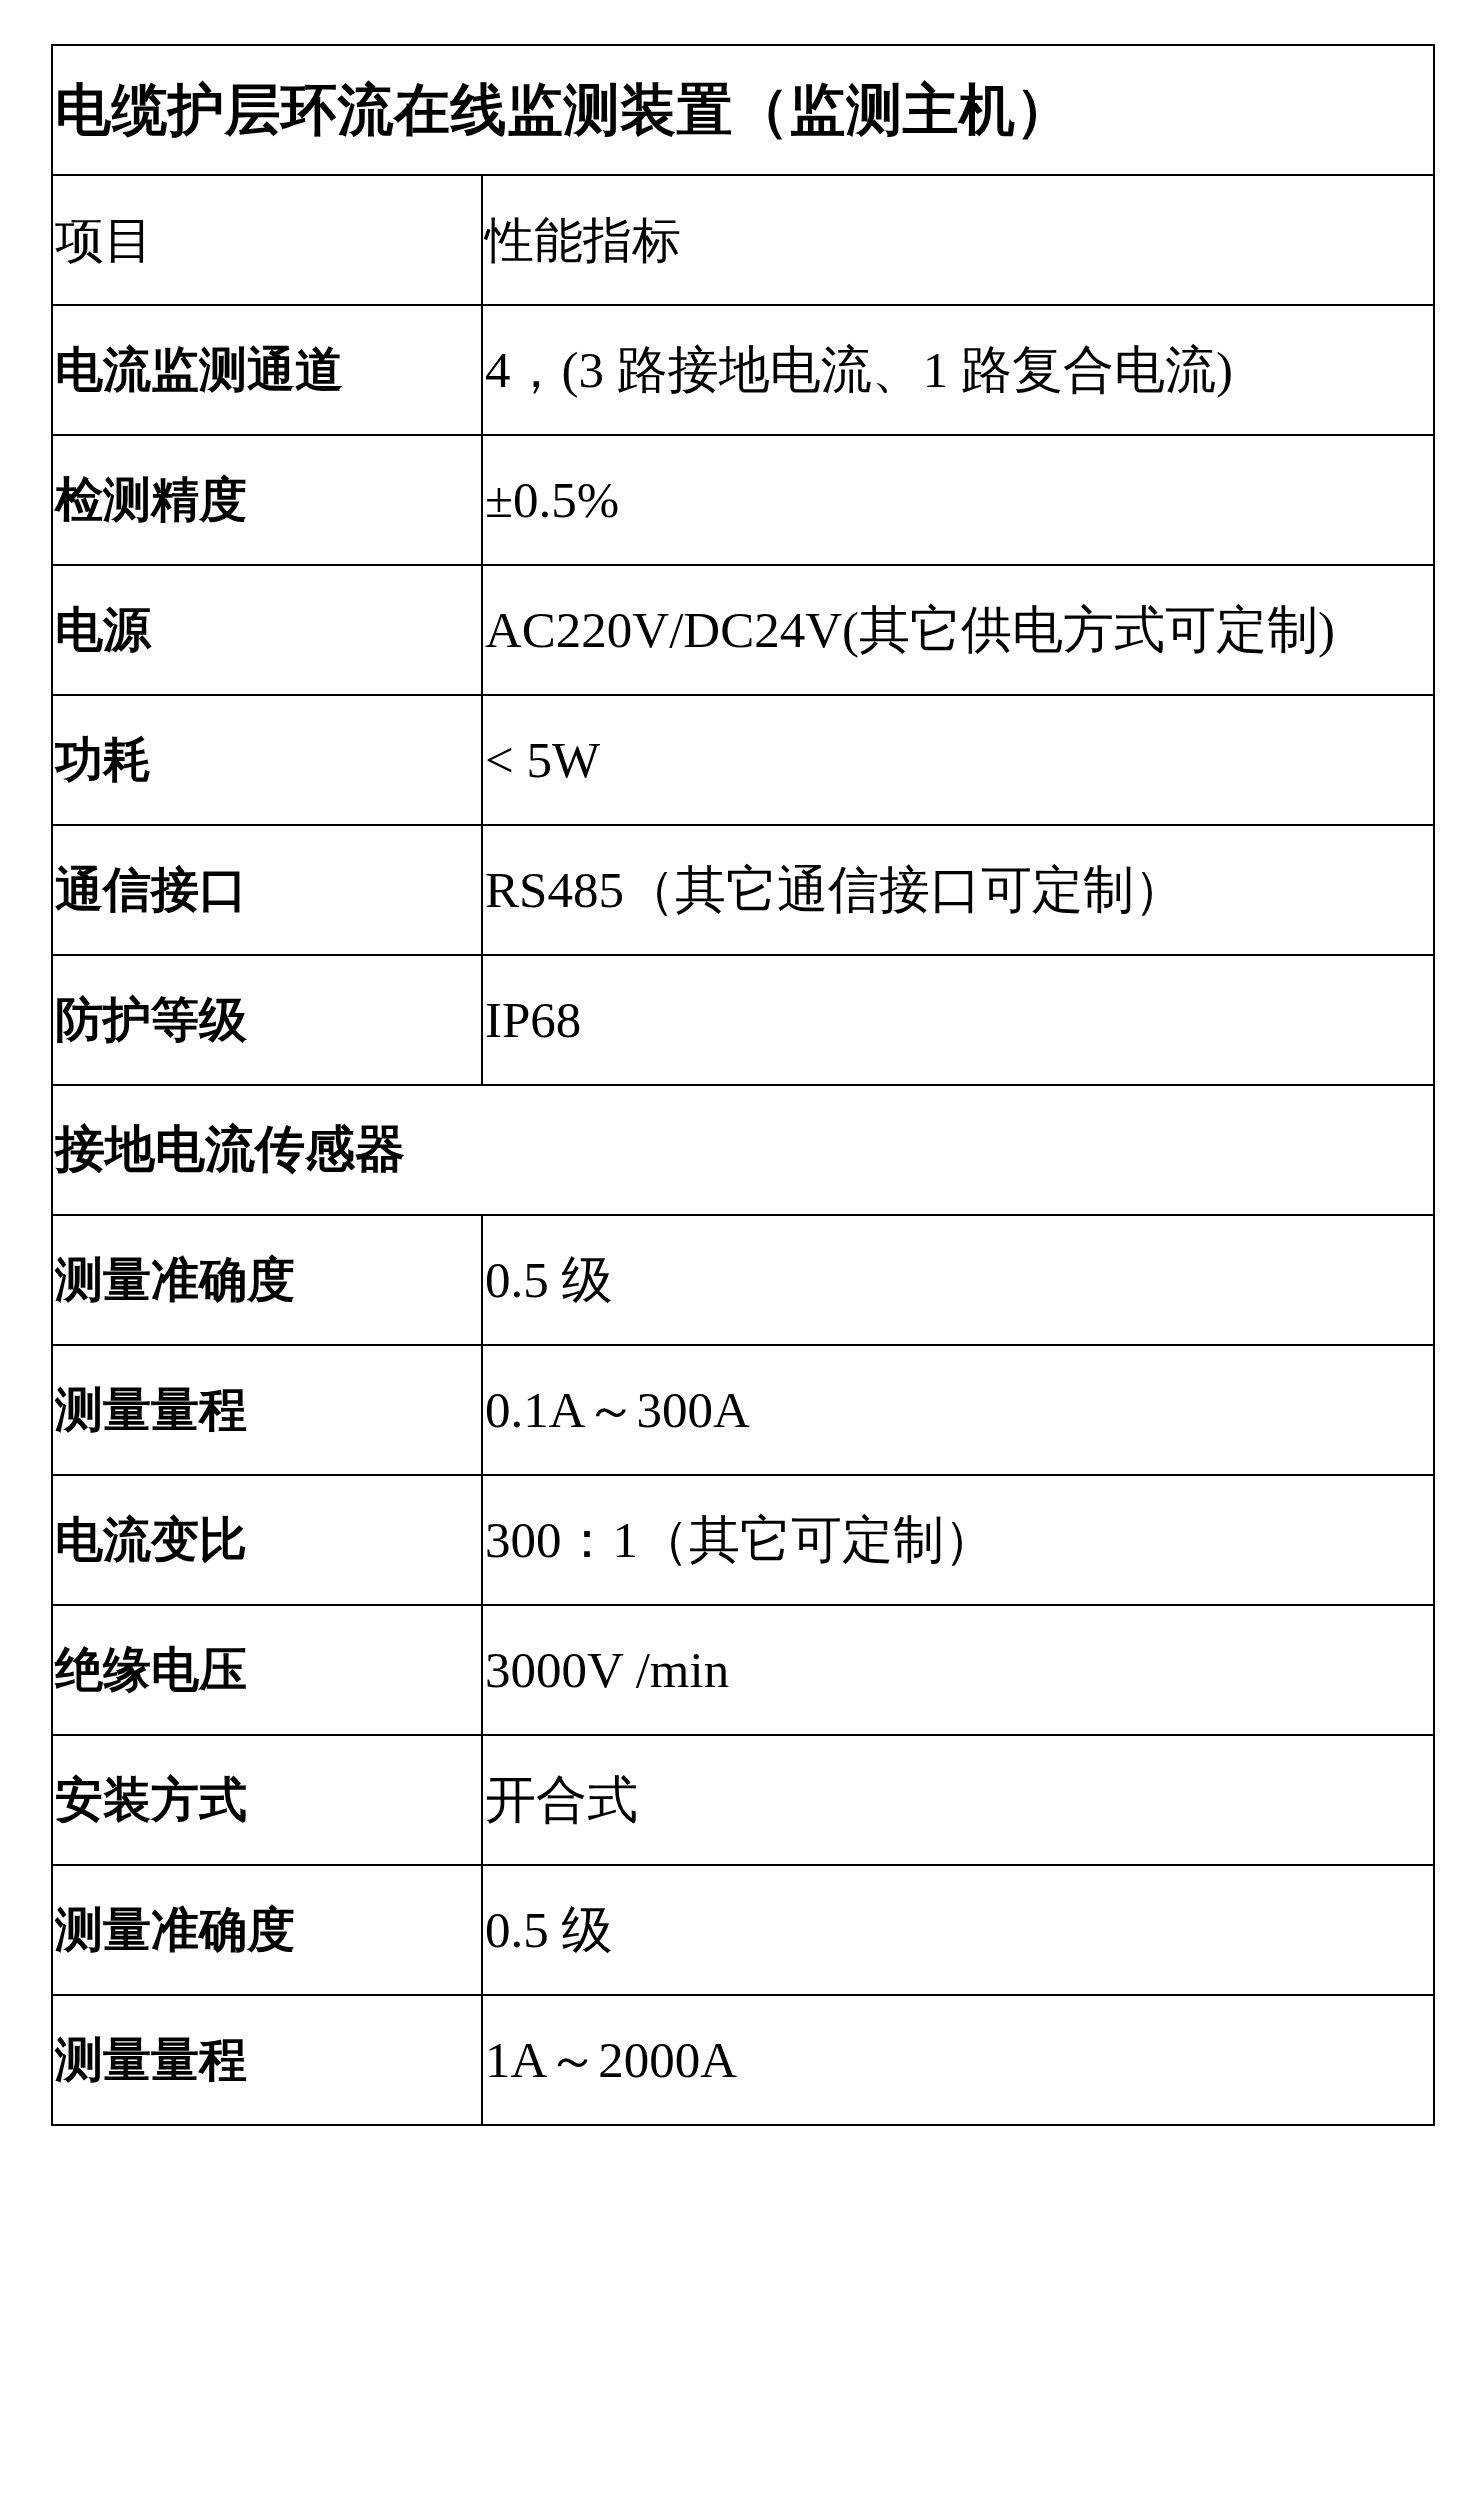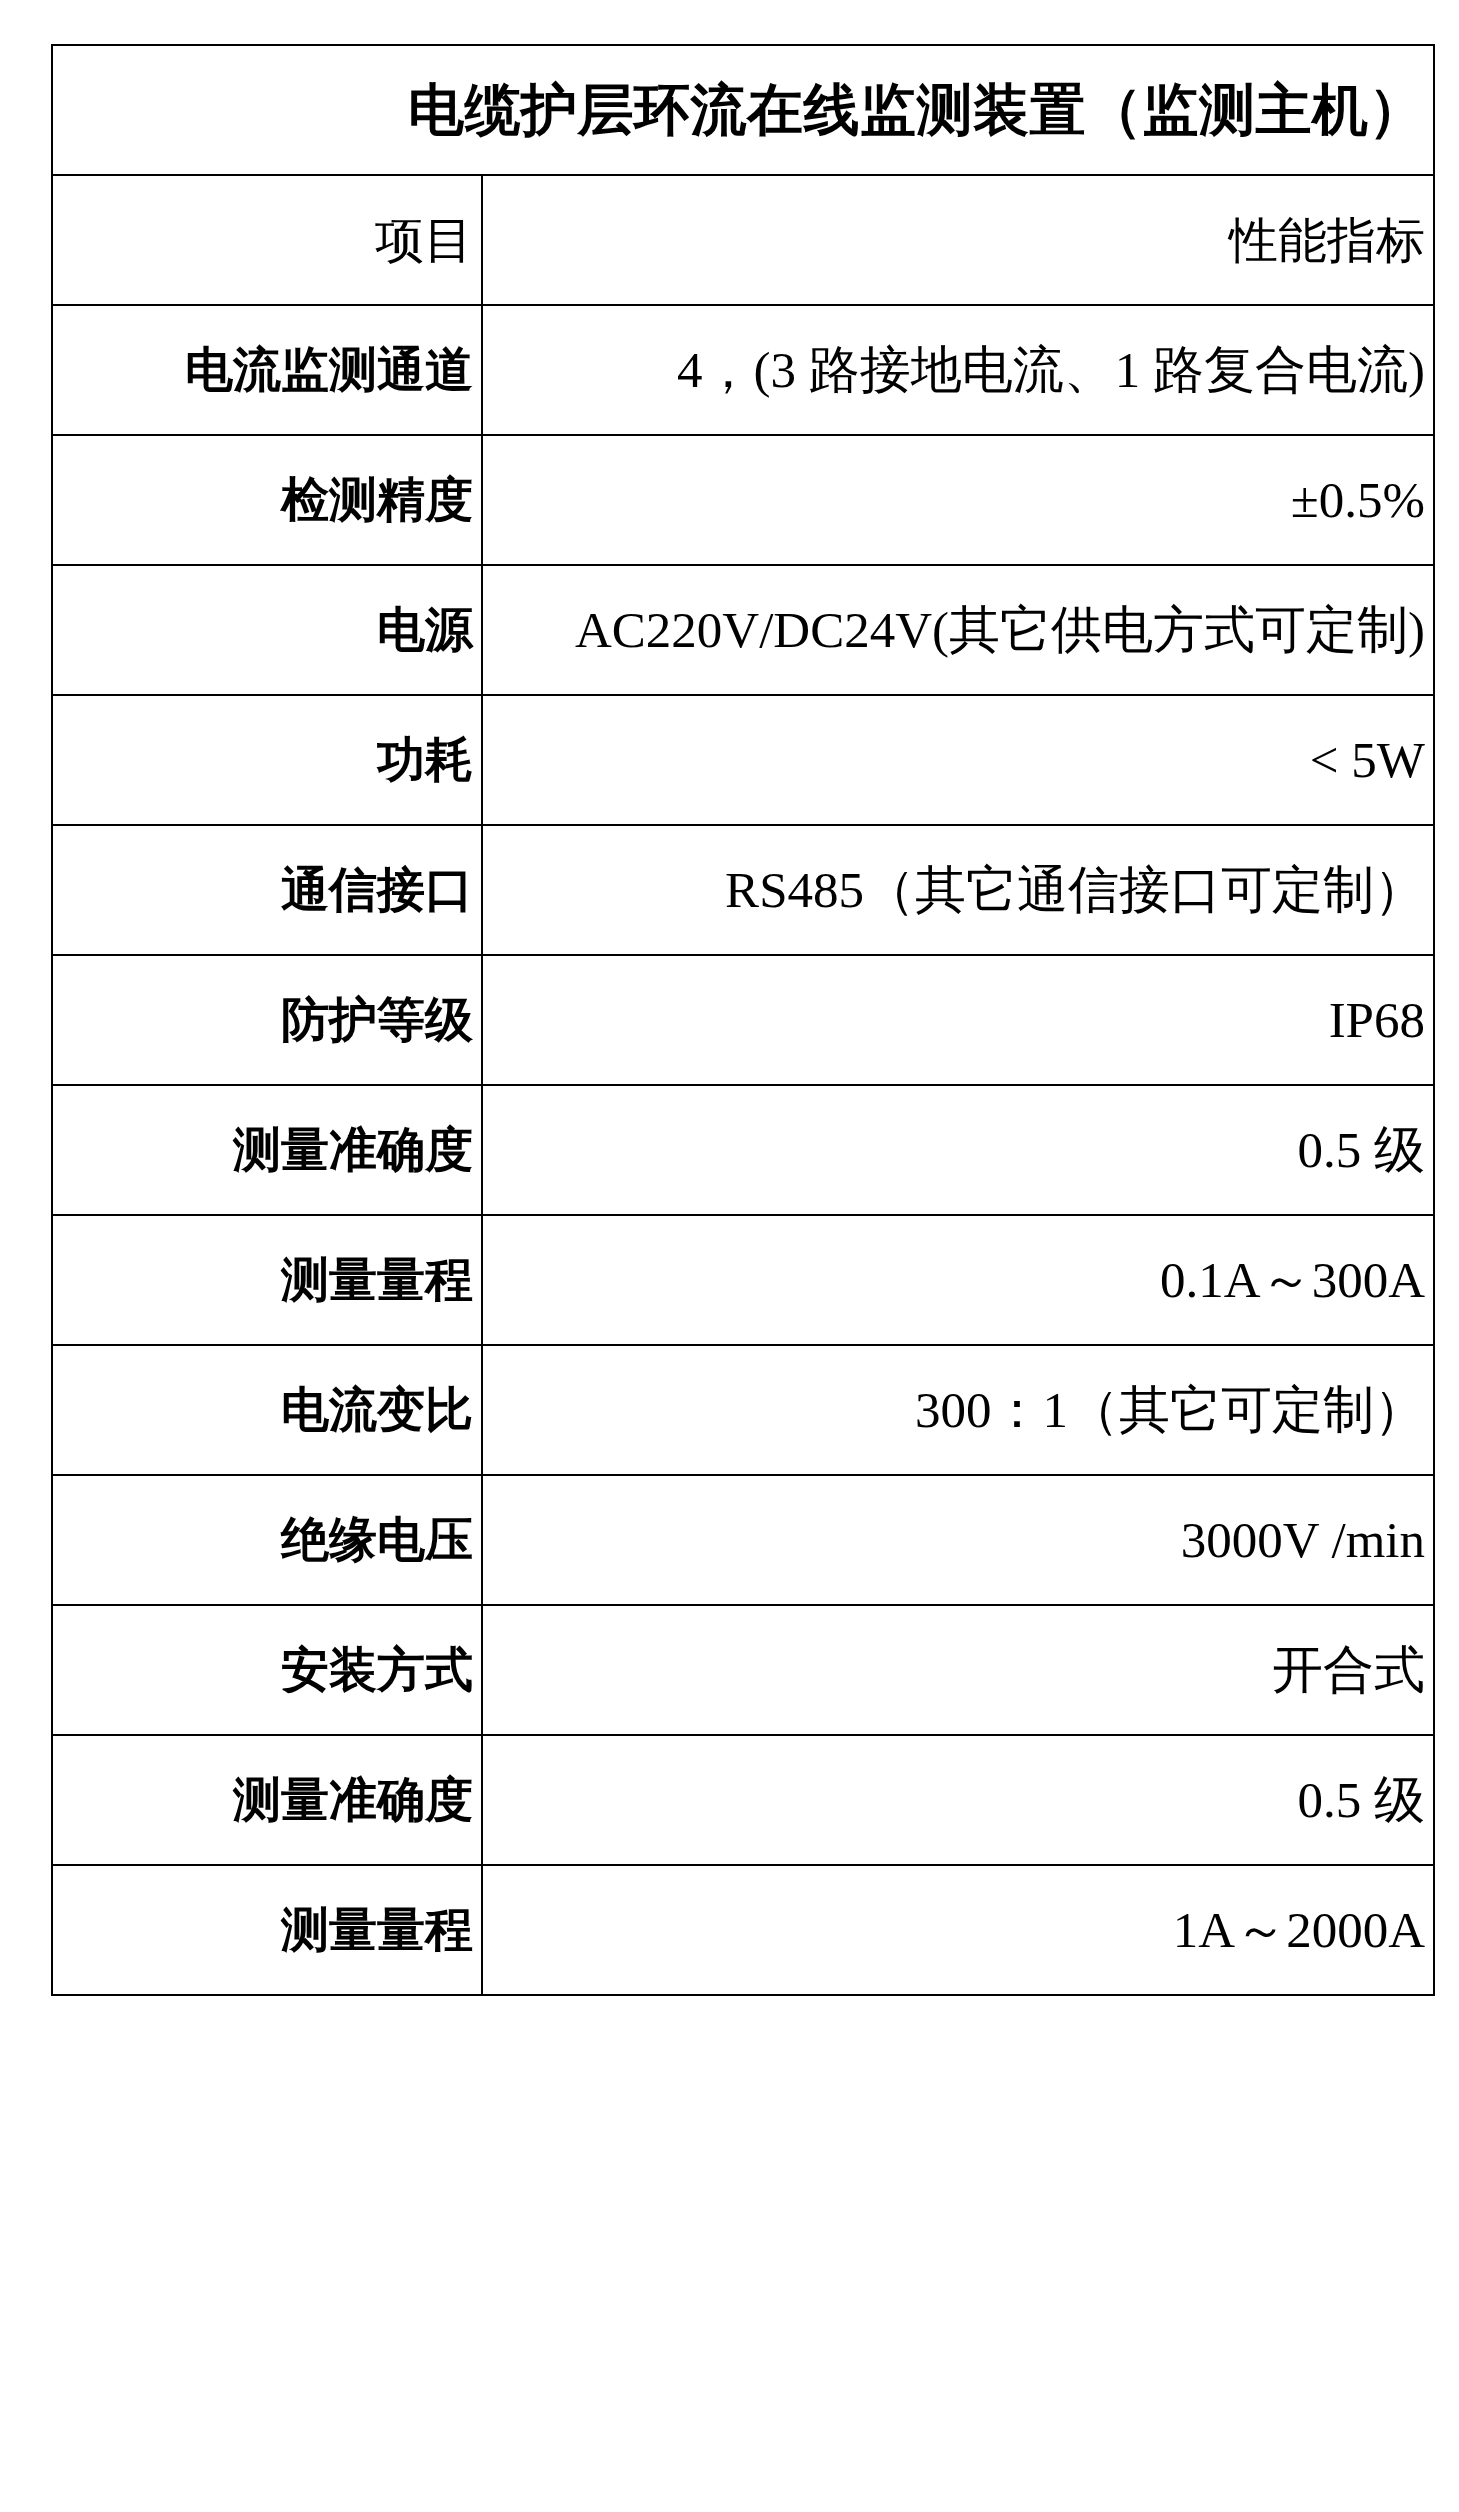--- a/index.html
+++ b/index.html
@@ -27,23 +27,23 @@
     top: 44px;
     width: 1382px;
     border-collapse: collapse;
     table-layout: fixed;
     background: #ffffff;
   }
   col.col-item { width: 430px; }
   col.col-spec { width: 952px; }
   td.cell {
     border: 2.5px solid #000000;
-    text-align: right;
+    text-align: left;
     vertical-align: middle;
-    padding: 8px;
+    padding: 2px;
     overflow: hidden;
     line-height: 1.15;
   }
   tr.spec-row, tr.header-row, tr.title-row, tr.section-header-row {
     height: 130px;
   }
   td.title-cell {
     font-family: "Liberation Sans", sans-serif;
     font-weight: 700;
     font-size: 56px;
@@ -105,20 +105,23 @@
           <td class="cell value-cell">&lt; 5W</td>
         </tr>
         <tr class="spec-row">
           <td class="cell label-cell">通信接口</td>
           <td class="cell value-cell">RS485（其它通信接口可定制）</td>
         </tr>
         <tr class="spec-row">
           <td class="cell label-cell">防护等级</td>
           <td class="cell value-cell">IP68</td>
         </tr>
+        <tr class="section-header-row">
+          <td colspan="2" class="cell section-cell">接地电流传感器</td>
+        </tr>
         <tr class="spec-row">
           <td class="cell label-cell">测量准确度</td>
           <td class="cell value-cell">0.5 级</td>
         </tr>
         <tr class="spec-row">
           <td class="cell label-cell">测量量程</td>
           <td class="cell value-cell">0.1A～300A</td>
         </tr>
         <tr class="spec-row">
           <td class="cell label-cell">电流变比</td>

